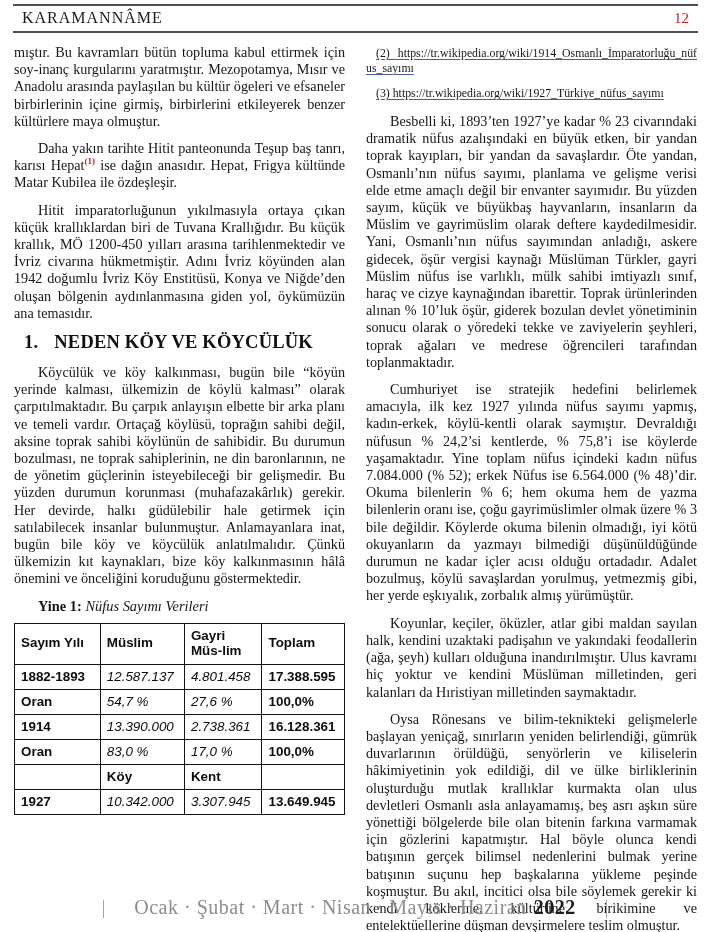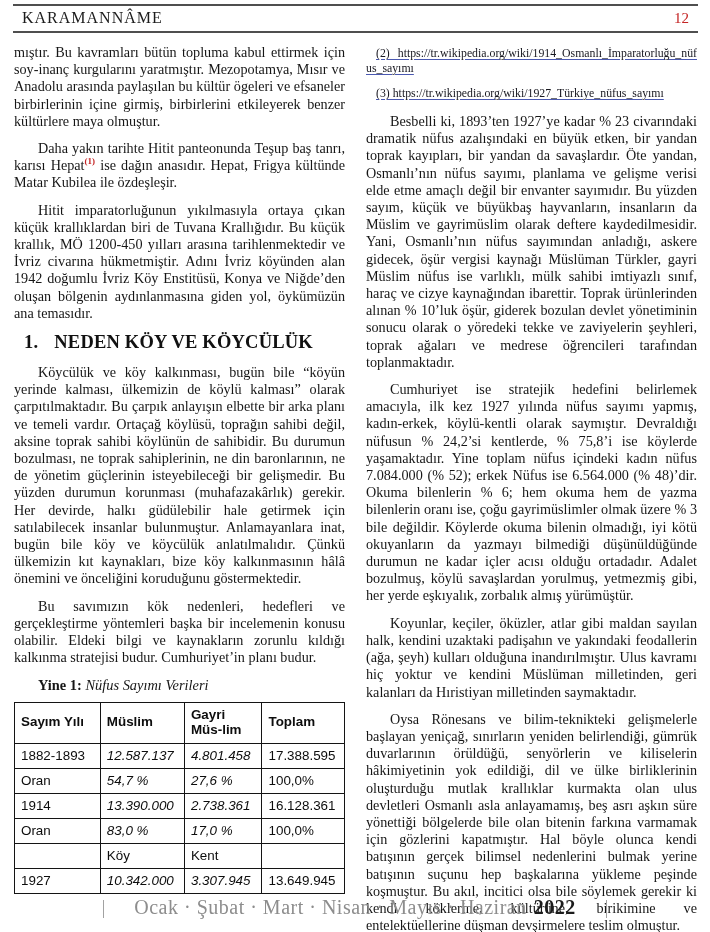--- a/index.html
+++ b/index.html
@@ -62,21 +62,21 @@
     font-family:"Liberation Sans", sans-serif;
     font-size:13.4px; color:#0d0d0d;
     margin-bottom:2px;
   }
   table.pop-table td, table.pop-table th{
     border:1.8px solid #141414;
     padding:4px 6px 5px 6px;
     text-align:left; vertical-align:middle;
   }
   table.pop-table th{font-weight:bold; line-height:15.5px;}
-  .cell-bold{font-weight:normal;margin-top:29px;}
+  .cell-bold{font-weight:bold;margin-top:29px;}
   .cell-italic{font-style:italic;}
   
   .footnote{
     font-size:11.8px; line-height:15px; margin-bottom:7px;
     text-indent:10px; text-align:justify;
   }
   a.footnote-link{
     color:#17171f; cursor:pointer;
     text-decoration:underline;
     text-decoration-color:var(--link-underline);
@@ -112,21 +112,20 @@
   <div class="col">
     <p class="body">mıştır. Bu kavramları bütün topluma kabul ettirmek için soy-inanç kurgularını yaratmıştır. Mezopotamya, Mısır ve Anadolu arasında paylaşılan bu kültür ögeleri ve efsaneler birbirlerinin içine girmiş, birbirlerini etkileyerek benzer kültürlere maya olmuştur.</p>
 
     <p class="body indent"><span>Daha yakın tarihte Hitit panteonunda Teşup baş tanrı, karısı Hepat</span><sup class="fn-ref">(1)</sup><span> ise dağın anasıdır. Hepat, Frigya kültünde Matar Kubilea ile özdeşleşir.</span></p>
 
     <p class="body indent">Hitit imparatorluğunun yıkılmasıyla ortaya çıkan küçük krallıklardan biri de Tuvana Krallığıdır. Bu küçük krallık, MÖ 1200-450 yılları arasına tarihlenmektedir ve İvriz civarına hükmetmiştir. Adını İvriz köyünden alan 1942 doğumlu İvriz Köy Enstitüsü, Konya ve Niğde’den oluşan bölgenin aydınlanmasına giden yol, öykümüzün ana temasıdır.</p>
 
     <h2 class="section"><span class="sec-num">1.</span><span>NEDEN KÖY VE KÖYCÜLÜK</span></h2>
 
     <p class="body indent">Köycülük ve köy kalkınması, bugün bile “köyün yerinde kalması, ülkemizin de köylü kalması” olarak çarpıtılmaktadır. Bu çarpık anlayışın elbette bir arka planı ve temeli vardır. Ortaçağ köylüsü, toprağın sahibi değil, aksine toprak sahibi köylünün de sahibidir. Bu durumun bozulması, ne toprak sahiplerinin, ne din baronlarının, ne de yönetim güçlerinin isteyebileceği bir gelişmedir. Bu yüzden durumun korunması (muhafazakârlık) gerekir. Her devirde, halkı güdülebilir hale getirmek için satılabilecek insanlar bulunmuştur. Anlamayanlara inat, bugün bile köy ve köycülük anlatılmalıdır. Çünkü ülkemizin kıt kaynakları, bize köy kalkınmasının hâlâ önemini ve önceliğini koruduğunu göstermektedir.</p>
-    <p class="body indent">Bu savımızın kök nedenleri, hedefleri ve gerçekleştirme yöntemleri başka bir incelemenin konusu olabilir. Eldeki bilgi ve kaynakların zorunlu kıldığı kalkınma stratejisi budur. Cumhuriyet’in planı budur.</p>
 
     <p class="table-caption"><span class="cap-label">Yine 1:</span>&nbsp;<span class="cap-title">Nüfus Sayımı Verileri</span></p>
 
     <table class="pop-table">
       <colgroup>
           <col style="width:26%">
           <col style="width:25.5%">
           <col style="width:23.5%">
           <col style="width:25%">
         </colgroup>

